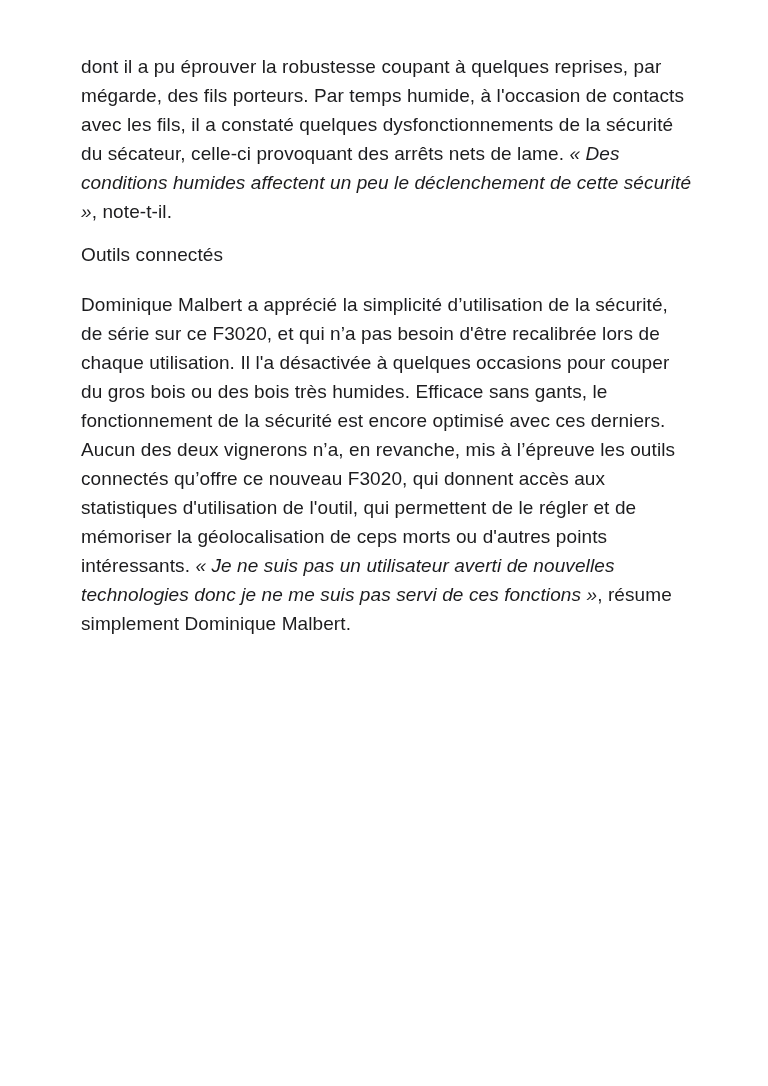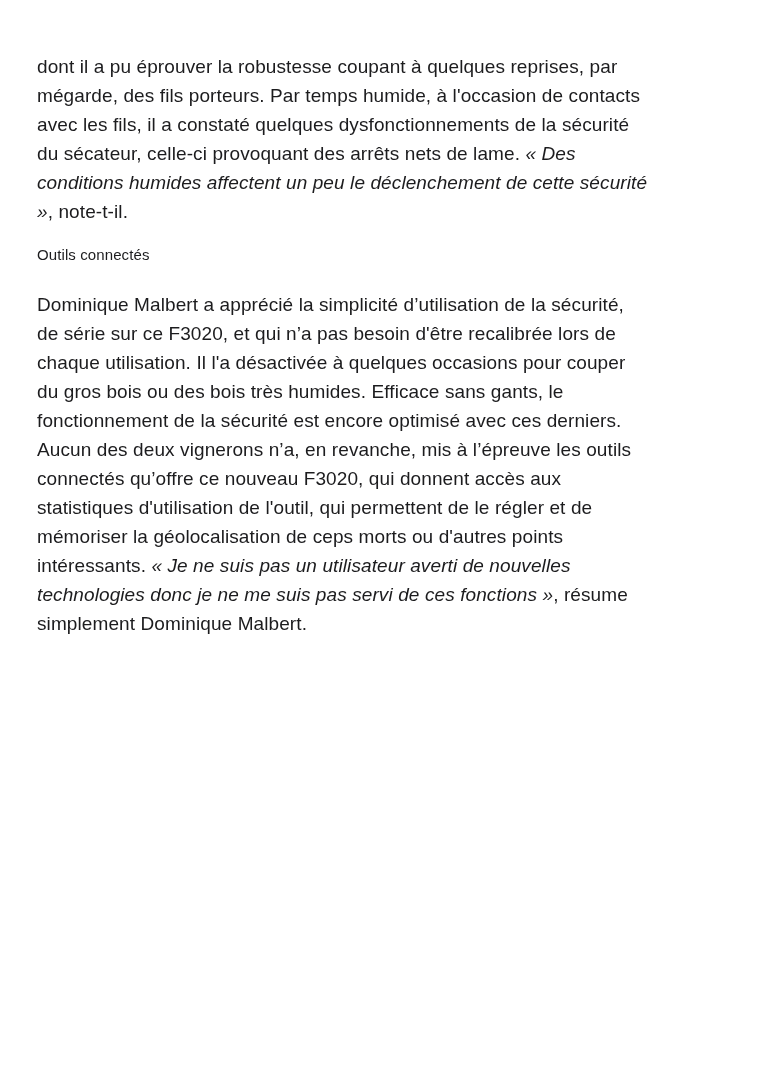--- a/index.html
+++ b/index.html
@@ -12,35 +12,35 @@
     height: 1086px;
     overflow: hidden;
     font-family: "Liberation Sans", "DejaVu Sans", sans-serif;
     color: #1c1c1e;
     -webkit-font-smoothing: antialiased;
   }
   .page {
     box-sizing: border-box;
     width: 684px;
     height: 1086px;
-    padding: 52px 76px 0 37px;
+    padding: 52px 76px 0 81px;
     background: #ffffff;
   }
   .article {
     width: 612px;
     font-size: 19px;
     line-height: 29px;
     letter-spacing: 0.1px;
   }
   .article p {
     margin: 0 0 14px 0;
   }
   .article .subheading {
     margin: 0 0 21px 0;
-    font-size: 15px;
+    font-size: 19px;
     line-height: 29px;
     font-weight: 400;
   }
   .quote-italic {
     font-style: italic;
   }
 </style>
 </head>
 <body>
 

